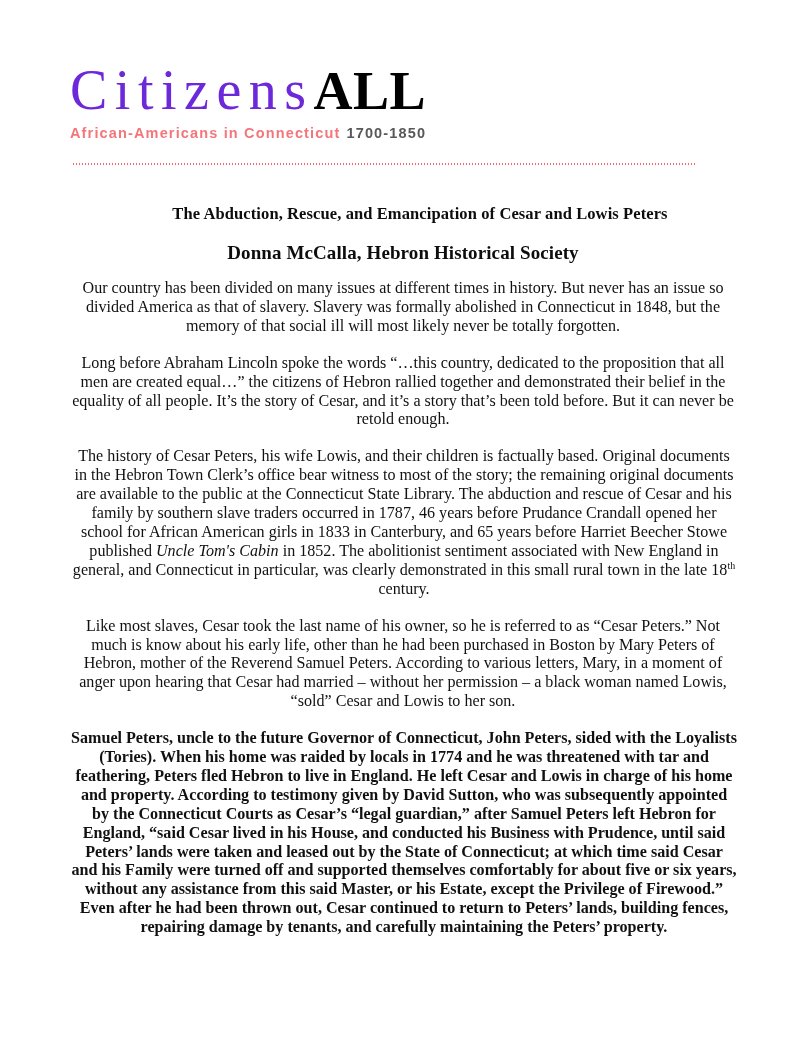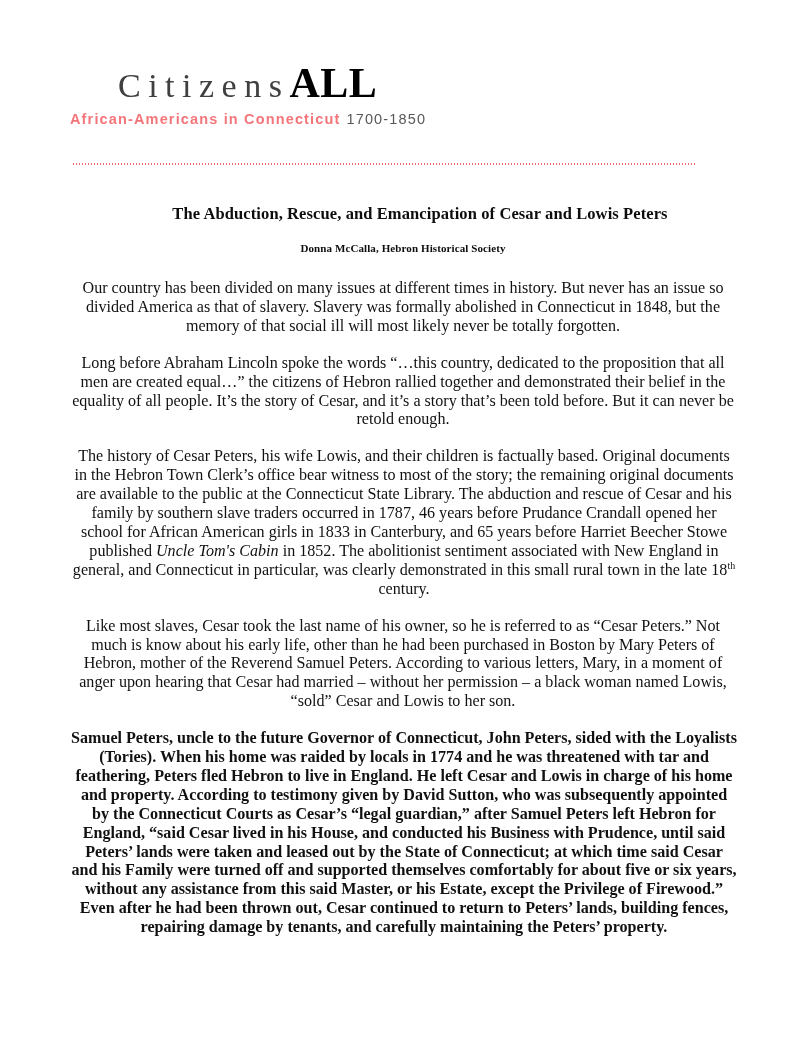--- a/index.html
+++ b/index.html
@@ -31,30 +31,29 @@
     left: 70px;
     top: 62px;
     width: 640px;
   }
   .logo-line {
     white-space: nowrap;
     line-height: 1.0;
   }
   .logo-citizens {
     font-family: "Liberation Serif", "DejaVu Serif", serif;
-    font-size: 34px;
+    font-size: 56px;
     font-weight: 400;
     letter-spacing: 7.5px;
-    color: #404040;
+    color: #6d28d9;
     vertical-align: baseline;
-    margin-left: 48px;
   }
   .logo-all {
     font-family: "Liberation Serif", "DejaVu Serif", serif;
-    font-size: 42px;
+    font-size: 54px;
     font-weight: 700;
     letter-spacing: 0.5px;
     color: #000000;
     vertical-align: baseline;
   }
   .logo-sub {
     margin-top: 7px;
     white-space: nowrap;
     line-height: 1.0;
   }
@@ -62,21 +61,21 @@
     font-family: "Liberation Sans", "DejaVu Sans", sans-serif;
     font-size: 14.5px;
     font-weight: 700;
     letter-spacing: 1.15px;
     color: #f4767b;
     text-align: right;
   }
   .logo-sub-dates {
     font-family: "Liberation Sans", "DejaVu Sans", sans-serif;
     font-size: 14.5px;
-    font-weight: 400;
+    font-weight: 700;
     letter-spacing: 1.15px;
     color: #58585a;
     margin-left: 6px;
   }
 
   
   .divider {
     position: absolute;
     left: 73px;
     top: 163px;
@@ -99,21 +98,21 @@
     font-weight: 700;
     letter-spacing: 0.1px;
     color: #0d0d0d;
   }
   .doc-byline {
     position: absolute;
     left: 70px;
     top: 242px;
     width: 666px;
     text-align: center;
-    font-size: 11px;
+    font-size: 19px;
     font-weight: 700;
     letter-spacing: 0.1px;
     color: #0d0d0d;
   }
 
   
   .body-copy {
     position: absolute;
     left: 71px;
     top: 279px;

